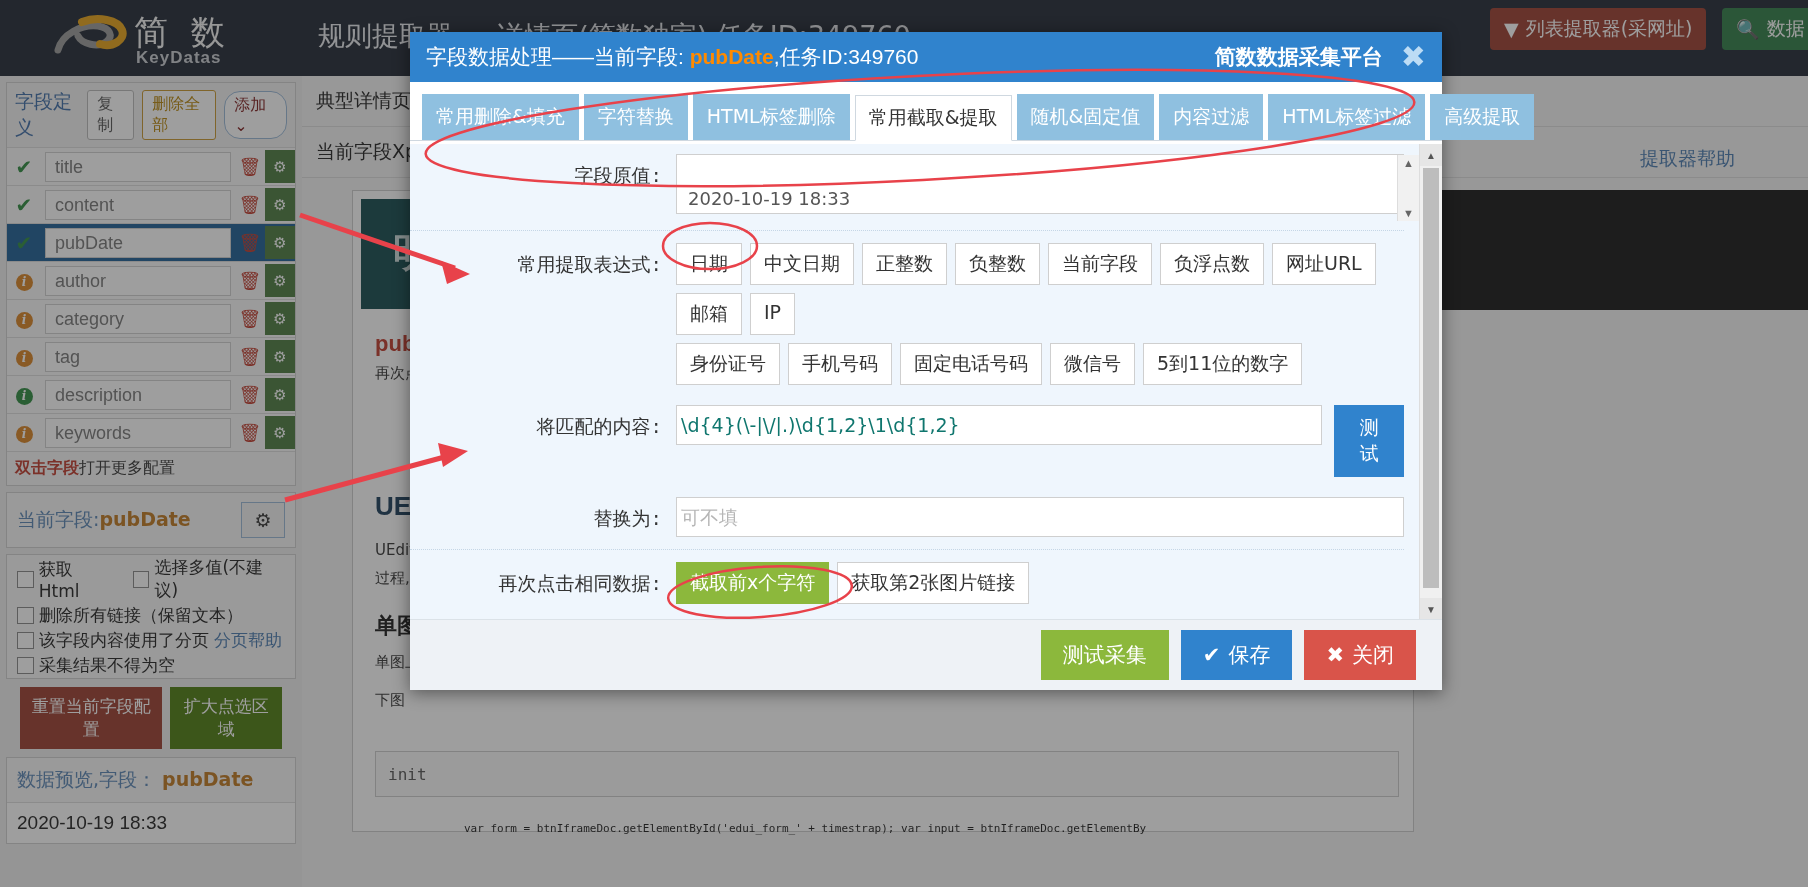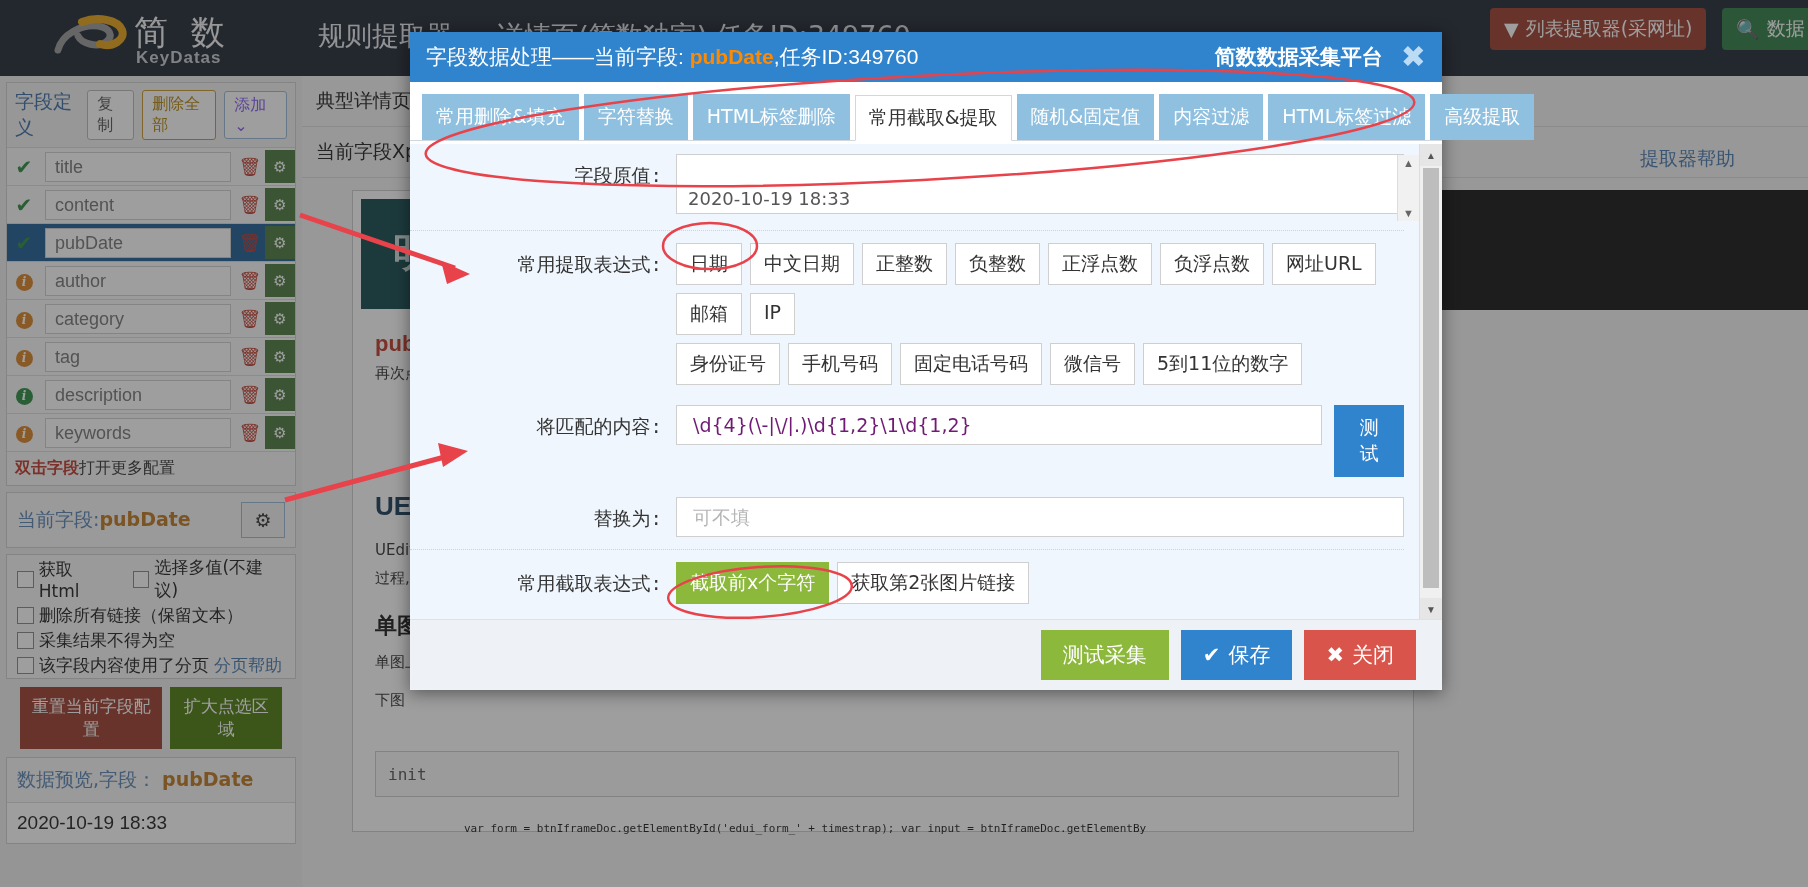--- a/index.html
+++ b/index.html
@@ -46,21 +46,21 @@
   .panel-head{
     display:flex;align-items:center;gap:8px;padding:6px 8px;background:#f2f2f2;
     border-bottom:1px solid #ddd;
   }
   .panel-head .t{color:#3f6ea8;font-size:19px;font-family:"DejaVu Sans",sans-serif;}
   .mini-btn{
     border:1px solid #bbb;background:#fff;border-radius:3px;padding:3px 9px;
     font-size:16px;color:#555;font-family:"DejaVu Sans",sans-serif;
   }
   .mini-btn.warn{border-color:#c9972f;color:#b8860b;}
-  .mini-btn.info{border-color:#9ab9d8;color:#8b5cf6;}
+  .mini-btn.info{border-color:#9ab9d8;color:#7f1d1d;border-radius:16px;}
   .field-row{
     display:flex;align-items:center;border-bottom:1px solid #ddd;height:37px;
     background:#fafafa;
   }
   .field-row.sel{background:#1d5e94;}
   .fr-ico{width:34px;text-align:center;font-size:17px;font-weight:bold;}
   .tick{color:#2d8a3e;font-size:20px;}
   .infoico{
     display:inline-block;width:17px;height:17px;border-radius:50%;
     background:#d98324;color:#fff;font-size:12px;line-height:17px;font-style:italic;
@@ -162,21 +162,21 @@
   }
   .ctrl{flex:1;padding-right:16px;}
   .sep{border-top:1px dotted #c5d6e6;margin:2px 16px 2px 0;}
   .ta{
     width:100%;box-sizing:border-box;border:1px solid #cfcfcf;background:#fff;
     font-size:18px;color:#444;padding:8px 10px;font-family:"DejaVu Sans",sans-serif;
     resize:none;
   }
   .inp{
     width:100%;box-sizing:border-box;border:1px solid #cfcfcf;background:#fff;
-    height:40px;font-size:19px;color:#701a75;padding:0 16px;
+    height:40px;font-size:19px;color:#0f766e;padding:0 4px;
     font-family:"DejaVu Sans",sans-serif;
   }
   .inp::placeholder{color:#b6b6b6;}
   .origbox{position:relative;}
   .origval{
     position:absolute;left:12px;top:34px;font-size:18px;color:#555;
     font-family:"DejaVu Sans",sans-serif;
   }
   .spin{
     position:absolute;right:1px;top:1px;width:22px;height:66px;background:#f1f1f1;
@@ -359,26 +359,26 @@
           <span class="chk"></span>
           <span>选择多值(不建议)</span>
         </div>
       </div>
       <div class="chk-line">
         <span class="chk"></span>
         <span>删除所有链接（保留文本）</span>
       </div>
       <div class="chk-line">
         <span class="chk"></span>
-        <span>采集结果不得为空</span>
+        <span>该字段内容使用了分页</span>
+        <span class="help-link">分页帮助</span>
       </div>
       <div class="chk-line">
         <span class="chk"></span>
-        <span>该字段内容使用了分页</span>
-        <span class="help-link">分页帮助</span>
+        <span>采集结果不得为空</span>
       </div>
     </div>
 
     <div style="display:flex;gap:8px;margin:8px 20px;">
       <button class="btn-red">重置当前字段配置</button>
       <button class="btn-blue">扩大点选区域</button>
     </div>
 
     <div class="panel">
       <div class="prev-head">
@@ -430,21 +430,21 @@
       <div class="sep"></div>
 
       <div class="row">
         <div class="lab">常用提取表达式:</div>
         <div class="ctrl">
           <div class="pill-row" id="pills-r1">
               <span class="pill">日期</span>
               <span class="pill">中文日期</span>
               <span class="pill">正整数</span>
               <span class="pill">负整数</span>
-              <span class="pill">正浮点数</span>
+              <span class="pill">当前字段</span>
               <span class="pill">负浮点数</span>
               <span class="pill">网址URL</span>
               <span class="pill">邮箱</span>
               <span class="pill">IP</span>
             </div>
           <div class="pill-row" id="pills-r2" style="margin-top:8px">
               <span class="pill">身份证号</span>
               <span class="pill">手机号码</span>
               <span class="pill">固定电话号码</span>
               <span class="pill">微信号</span>
@@ -464,21 +464,21 @@
       <div class="row">
         <div class="lab">替换为:</div>
         <div class="ctrl">
           <input class="inp" placeholder="可不填" style="">
         </div>
       </div>
 
       <div class="sep"></div>
 
       <div class="row">
-        <div class="lab">常用截取表达式:</div>
+        <div class="lab">再次点击相同数据:</div>
         <div class="ctrl">
           <div class="pill-row" id="cut-pills">
               <span class="pill green">截取前x个字符</span>
               <span class="pill">获取第2张图片链接</span>
             </div>
         </div>
       </div>
 
       <div class="row">
         

